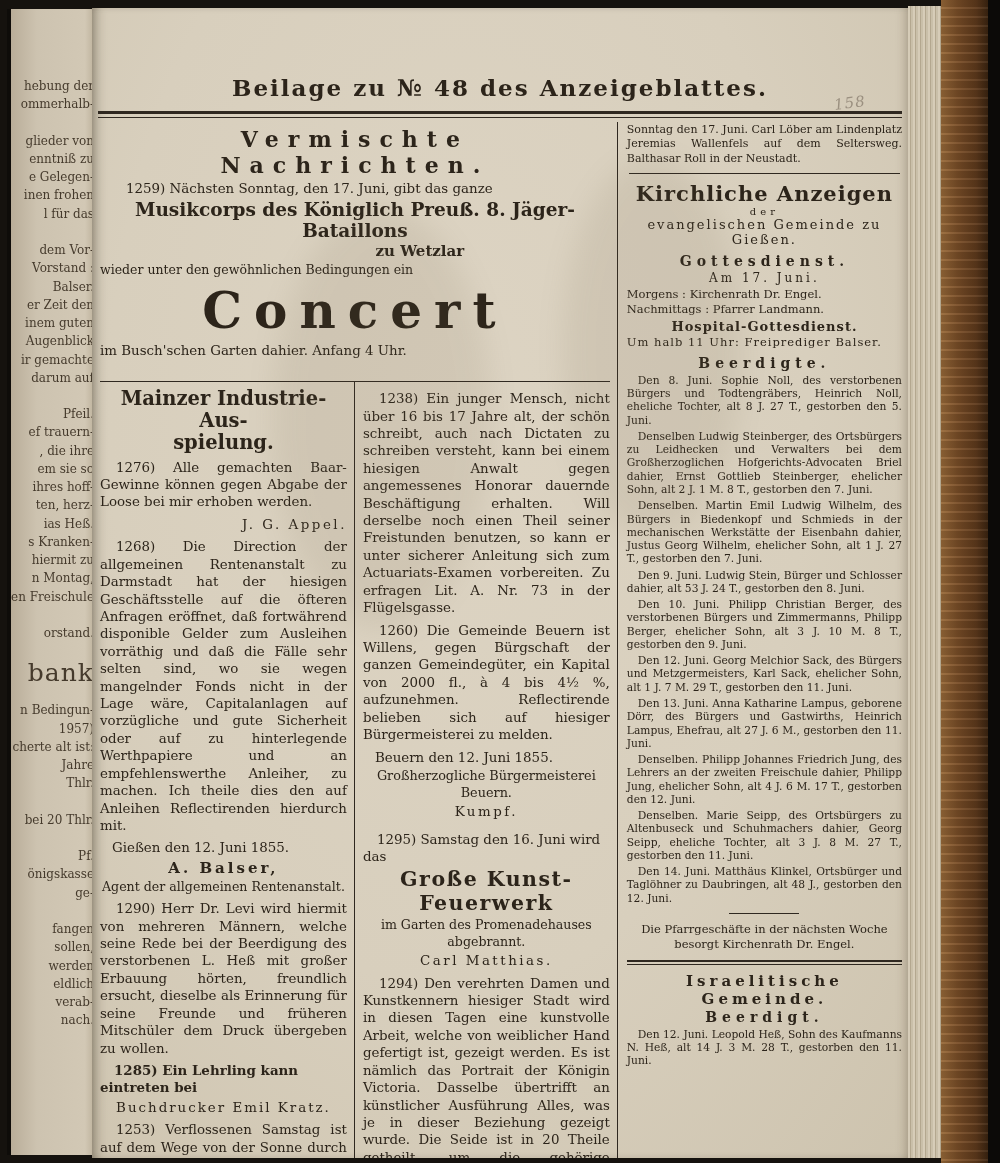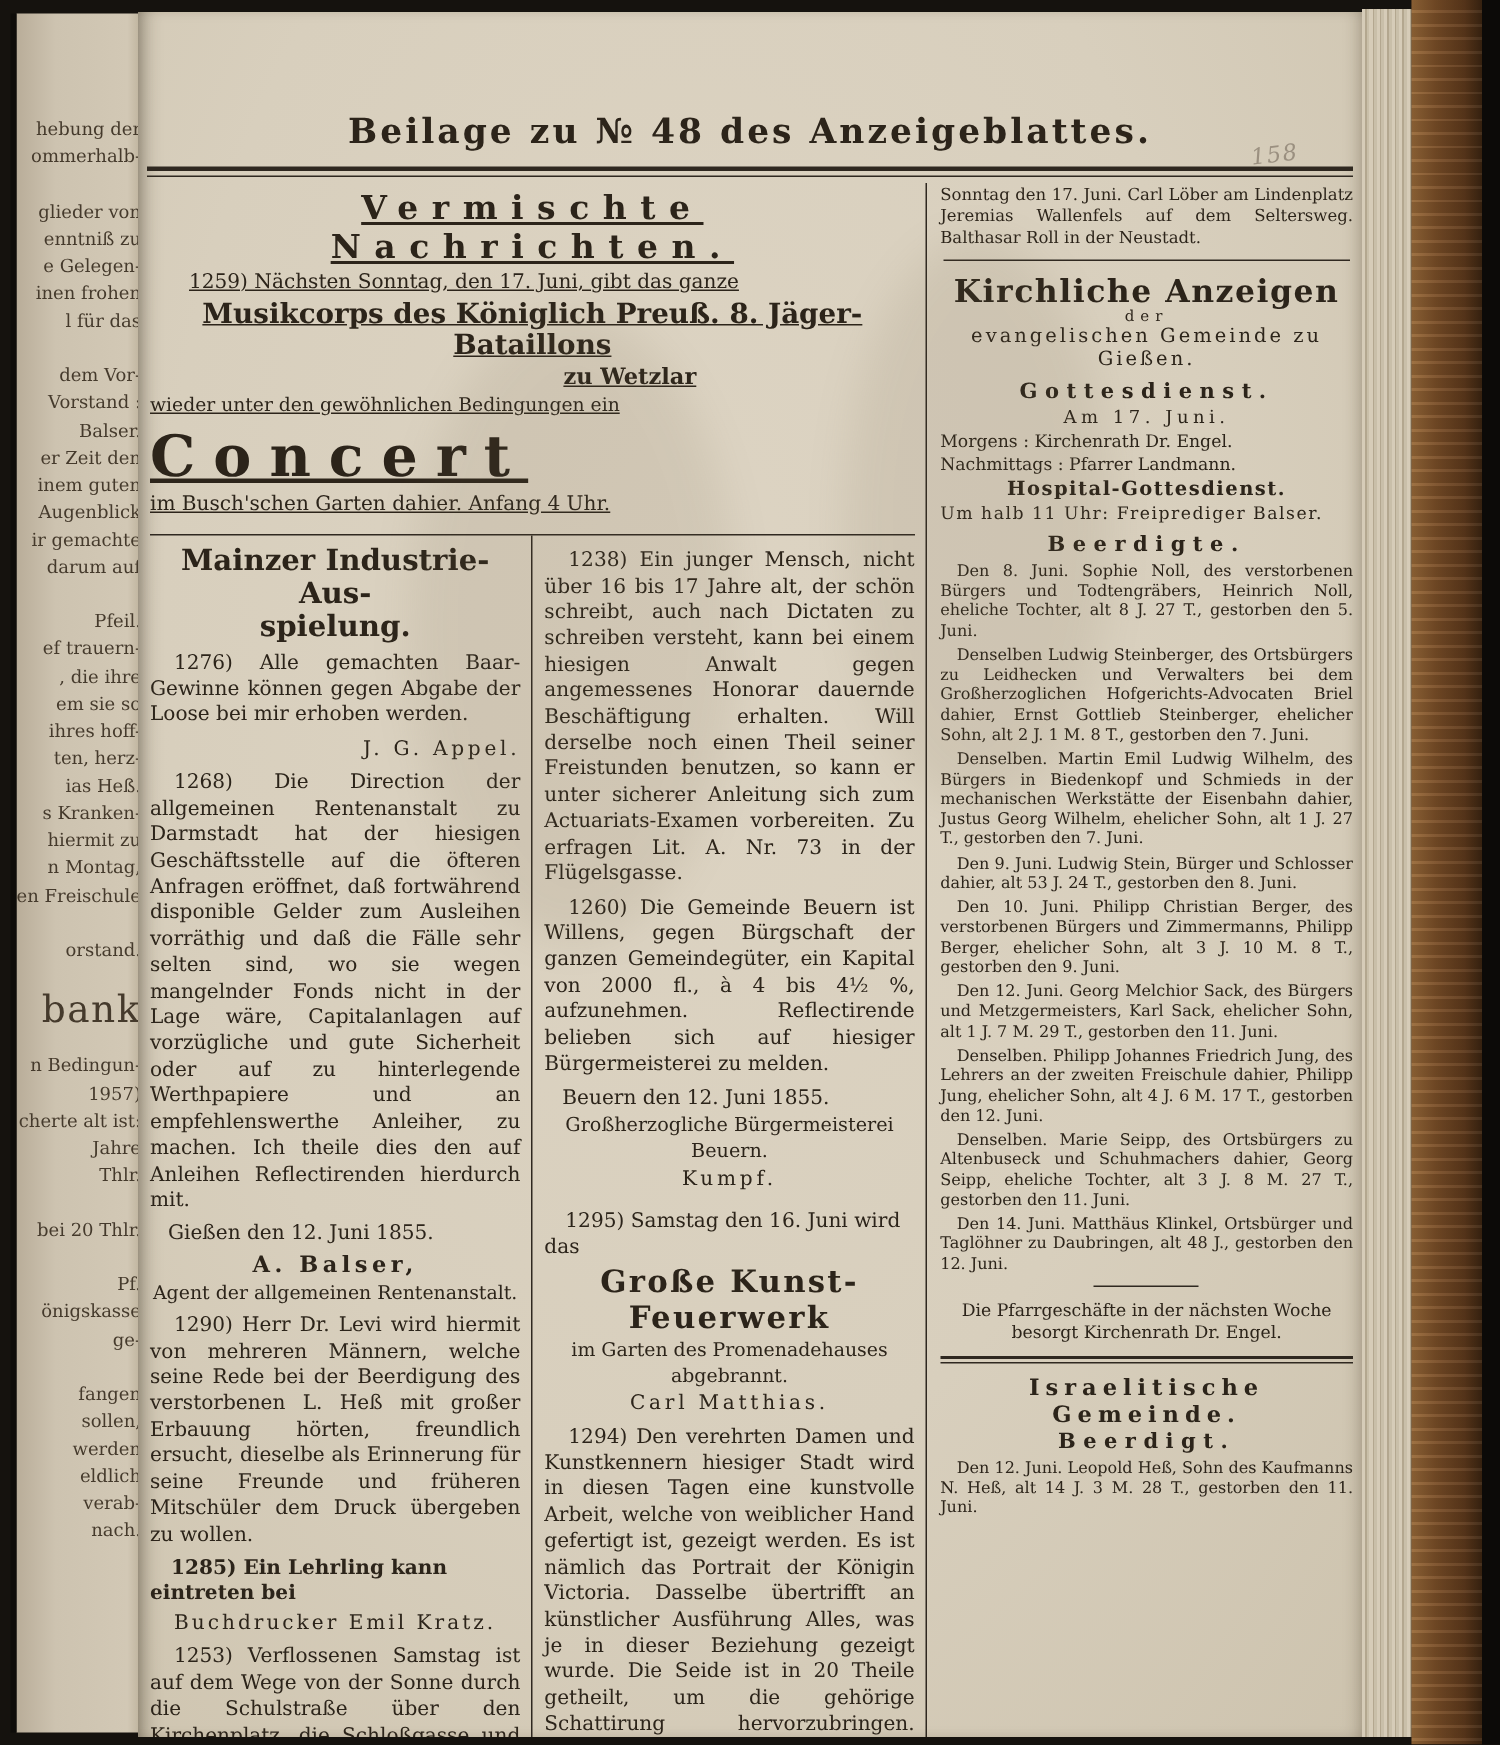--- a/index.html
+++ b/index.html
@@ -39,34 +39,34 @@
   
   .handwritten{
     position:absolute;right:42px;top:86px;color:#9b9080;font-size:15px;
     font-style:italic;transform:rotate(-7deg);letter-spacing:1px;
   }
   .masthead{margin-top:66px;text-align:center;font-size:23px;font-weight:bold;letter-spacing:2px;}
   .double-rule{margin:10px 6px 0 6px;border-top:3px solid #2f2820;border-bottom:1px solid #2f2820;height:3px;}
   .cols{display:flex;align-items:stretch;margin:4px 6px 0 8px;min-height:930px;}
   .left-wrap{width:515px;border-right:1.5px solid #2f2820;padding-right:7px;}
   .col3{width:278px;padding-left:9px;}
-  .top-section{border-bottom:1.5px solid #2f2820;padding-bottom:9px;text-decoration:underline;}
+  .top-section{border-bottom:1.5px solid #2f2820;padding-bottom:20px;}
   .two-cols{display:flex;align-items:stretch;}
   .c1{width:50%;border-right:1.2px solid #2f2820;padding-right:7px;}
   .c2{width:50%;padding-left:8px;}
   
   .p{font-size:13.4px;line-height:1.3;text-align:justify;text-indent:16px;margin:5px 0;}
   .line{font-size:13.4px;line-height:1.3;margin:2px 0;}
   .center{text-align:center;}
   .right{text-align:right;}
   .sp{letter-spacing:2px;}
   .h-vermischte{font-size:22px;font-weight:bold;letter-spacing:9px;text-align:center;margin-top:4px;}
   .concert-l2{font-size:18.5px;font-weight:bold;text-align:center;margin:1px 0;}
   .concert-l3{font-size:15px;font-weight:bold;text-align:center;padding-left:130px;margin:0;}
-  .h-concert{font-size:38px;font-weight:bold;letter-spacing:12px;margin:2px 0 0;}
+  .h-concert{font-size:50px;font-weight:bold;letter-spacing:12px;text-align:center;margin:2px 0 0;}
   .h-mainzer{font-size:19.5px;font-weight:bold;text-align:center;white-space:pre-line;line-height:1.12;margin:6px 0 4px;}
   .sig{letter-spacing:2.5px;}
   .balser{font-size:15px;font-weight:bold;letter-spacing:3px;text-align:center;margin:2px 0;}
   .h-feuerwerk{font-size:20.5px;font-weight:bold;letter-spacing:1.5px;text-align:center;margin:2px 0 0;}
   
   .col3 .p{font-size:10.7px;line-height:1.24;margin:3px 0;text-indent:11px;}
   .h-frisch{font-size:19px;font-weight:bold;text-align:center;margin:2px 0 2px;}
   .frisch-body{font-size:11px;line-height:1.3;text-align:justify;margin:1px 0;}
   .hr-thin{border-top:1.5px solid #2f2820;margin:7px 2px;}
   .h-kirch{font-size:21px;font-weight:bold;text-align:center;letter-spacing:1px;margin:6px 0 0;}
@@ -207,20 +207,21 @@
       <div class="h-hospital">Hospital-Gottesdienst.</div>
       <div class="svc" style="letter-spacing:1px;">Um halb 11 Uhr:  Freiprediger Balser.</div>
 
       <div class="h-sp-bold">Beerdigte.</div>
       <p class="p">Den 8. Juni.  Sophie Noll, des verstorbenen Bürgers und Todtengräbers, Heinrich Noll, eheliche Tochter, alt 8 J. 27 T., gestorben den 5. Juni.</p>
       <p class="p">Denselben  Ludwig Steinberger, des Ortsbürgers zu Leidhecken und Verwalters bei dem Großherzoglichen Hofgerichts-Advocaten Briel dahier, Ernst Gottlieb Steinberger, ehelicher Sohn, alt 2 J. 1 M. 8 T., gestorben den 7. Juni.</p>
       <p class="p">Denselben.  Martin Emil Ludwig Wilhelm, des Bürgers in Biedenkopf und Schmieds in der mechanischen Werkstätte der Eisenbahn dahier, Justus Georg Wilhelm, ehelicher Sohn, alt 1 J. 27 T., gestorben den 7. Juni.</p>
       <p class="p">Den 9. Juni.  Ludwig Stein, Bürger und Schlosser dahier, alt 53 J. 24 T., gestorben den 8. Juni.</p>
       <p class="p">Den 10. Juni.  Philipp Christian Berger, des verstorbenen Bürgers und Zimmermanns, Philipp Berger, ehelicher Sohn, alt 3 J. 10 M. 8 T., gestorben den 9. Juni.</p>
       <p class="p">Den 12. Juni.  Georg Melchior Sack, des Bürgers und Metzgermeisters, Karl Sack, ehelicher Sohn, alt 1 J. 7 M. 29 T., gestorben den 11. Juni.</p>
+      <p class="p">Den 13. Juni.  Anna Katharine Lampus, geborene Dörr, des Bürgers und Gastwirths, Heinrich Lampus, Ehefrau, alt 27 J. 6 M., gestorben den 11. Juni.</p>
       <p class="p">Denselben.  Philipp Johannes Friedrich Jung, des Lehrers an der zweiten Freischule dahier, Philipp Jung, ehelicher Sohn, alt 4 J. 6 M. 17 T., gestorben den 12. Juni.</p>
       <p class="p">Denselben.  Marie Seipp, des Ortsbürgers zu Altenbuseck und Schuhmachers dahier, Georg Seipp, eheliche Tochter, alt 3 J. 8 M. 27 T., gestorben den 11. Juni.</p>
       <p class="p">Den 14. Juni.  Matthäus Klinkel, Ortsbürger und Taglöhner zu Daubringen, alt 48 J., gestorben den 12. Juni.</p>
 
       <div class="short-rule"></div>
       <div class="pfarr">Die Pfarrgeschäfte in der nächsten Woche besorgt Kirchenrath Dr. Engel.</div>
       <div class="double-rule-sm"></div>
 
       <div class="h-israel">Israelitische Gemeinde.</div>
       <div class="h-sp-bold" style="margin-top:1px;">Beerdigt.</div>

